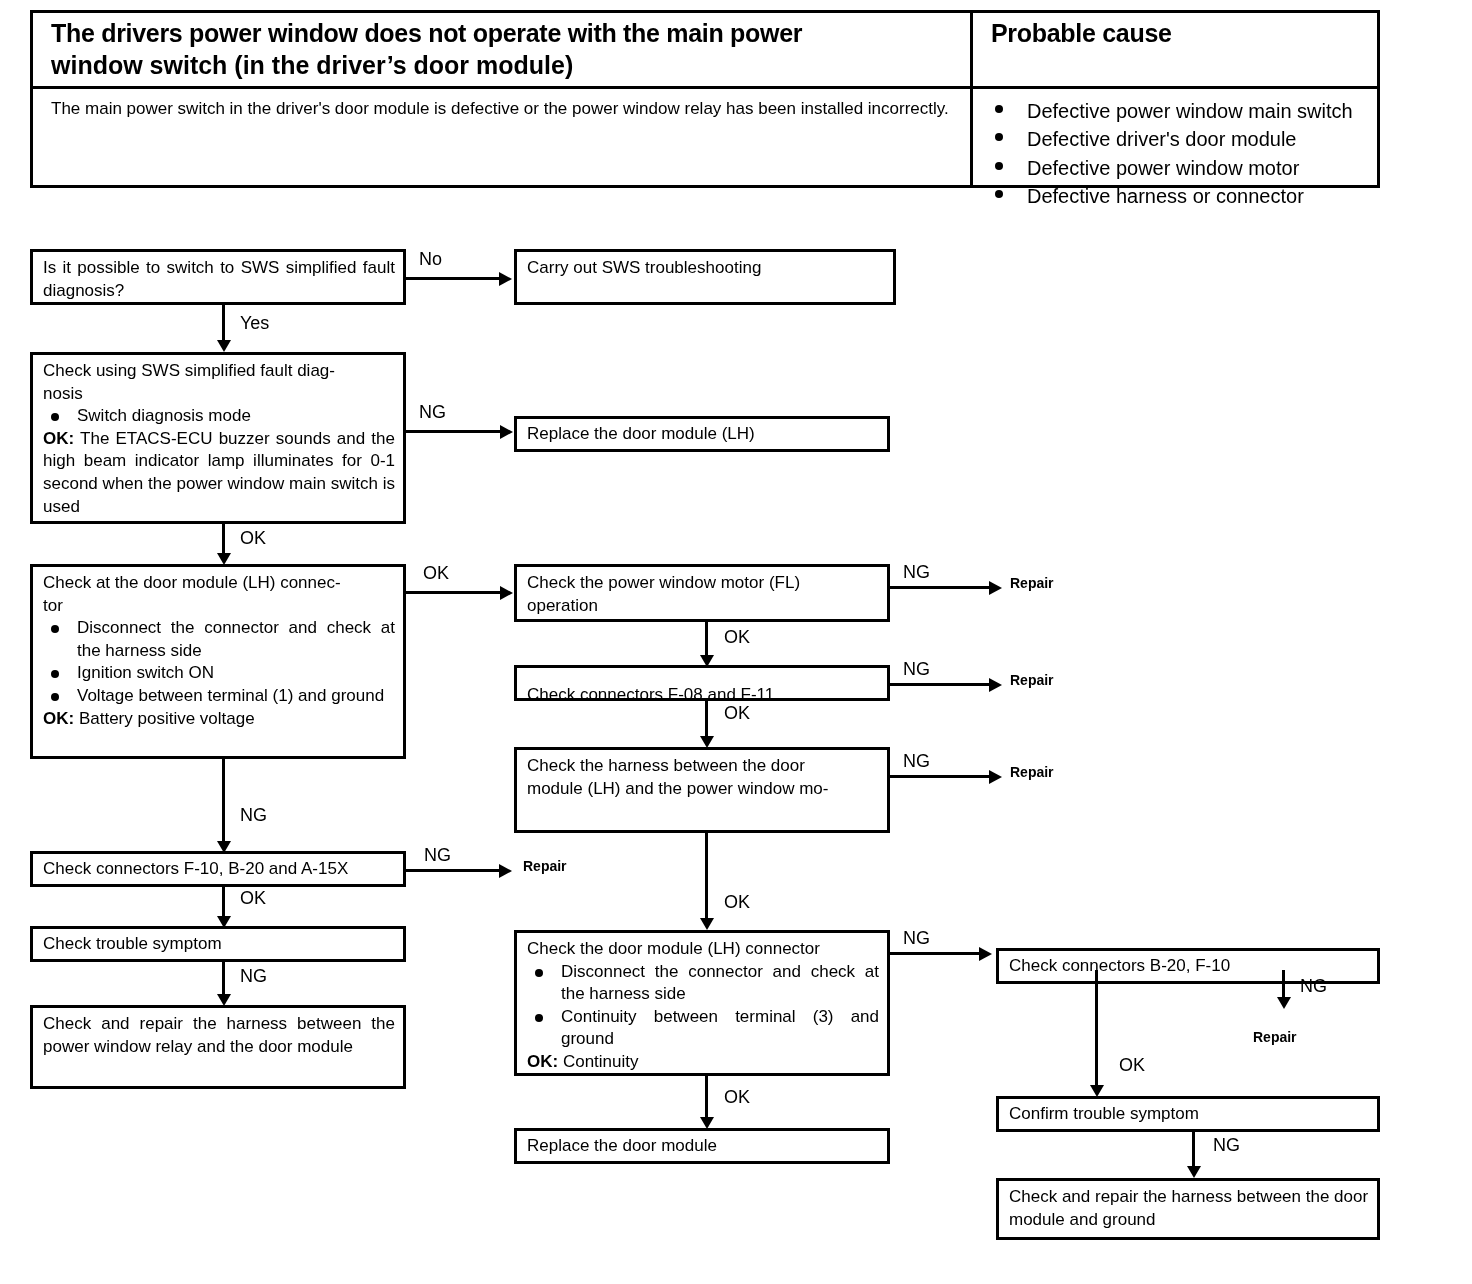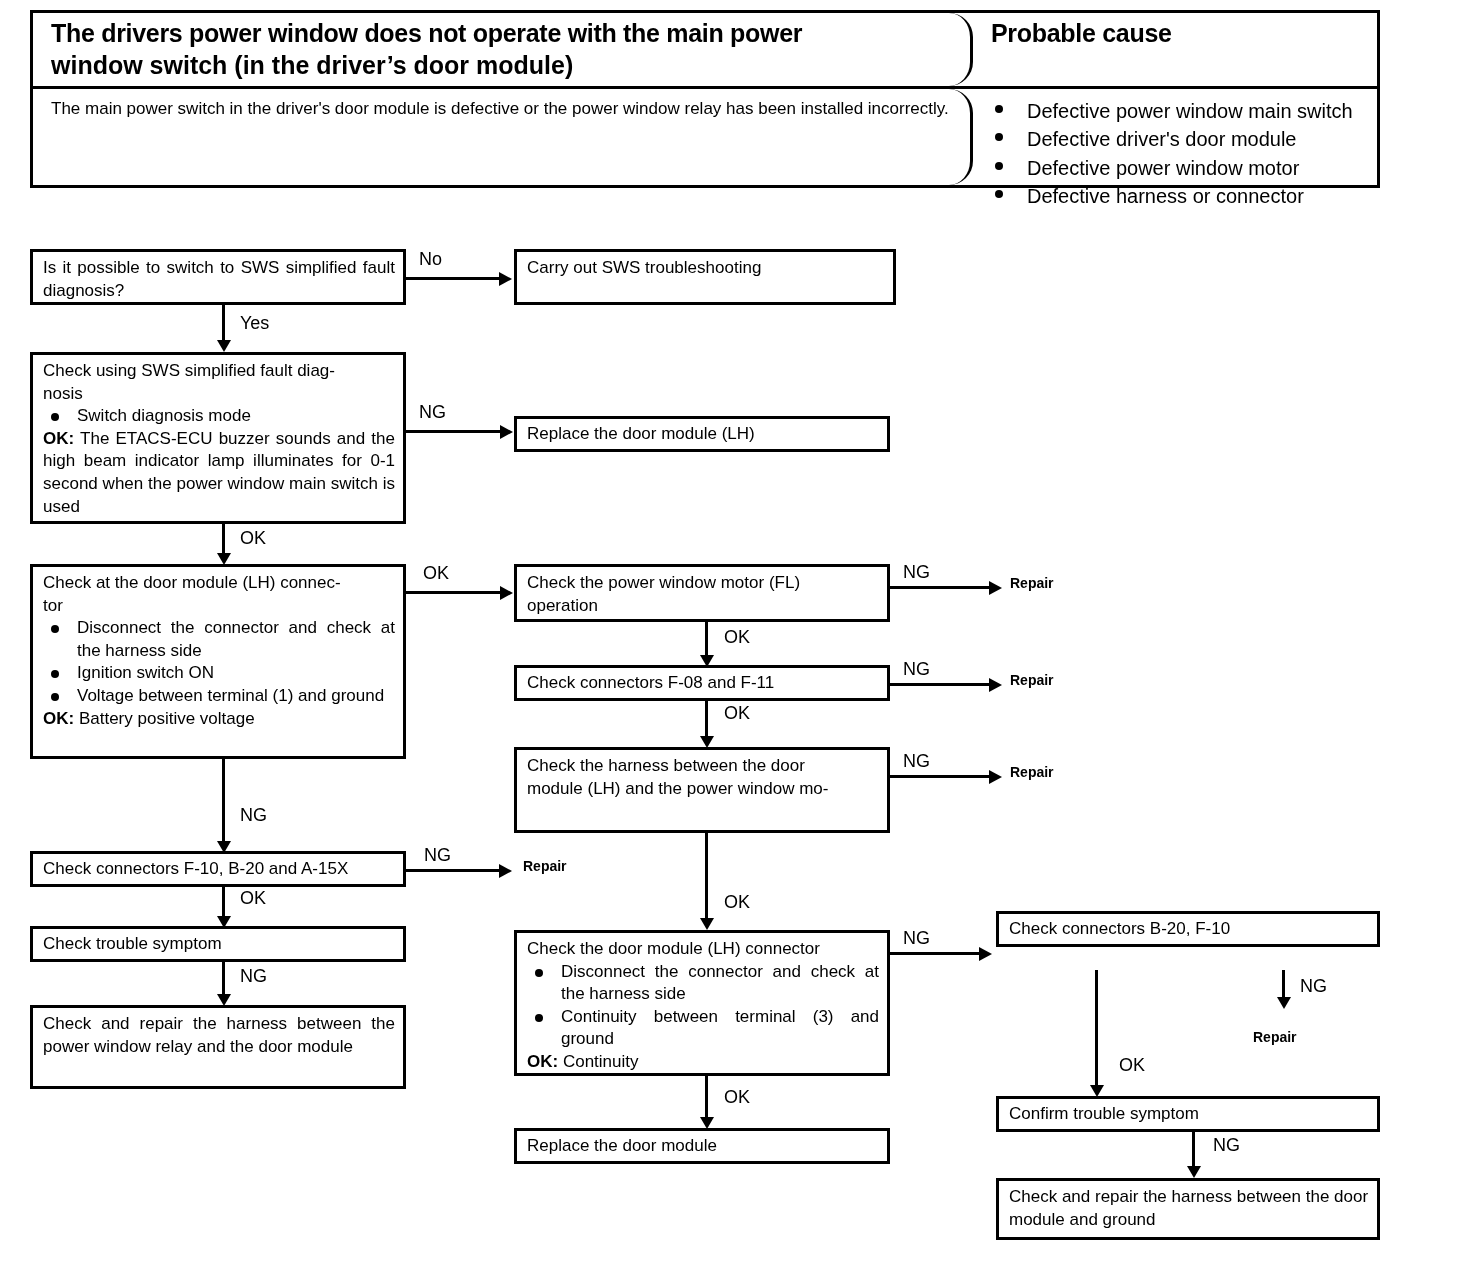--- a/index.html
+++ b/index.html
@@ -11,21 +11,21 @@
   }
 
   
   .hdr{
     position:absolute;left:30px;top:10px;width:1350px;height:178px;
     border:3px solid #000;box-sizing:border-box;
   }
   .hdr-row{display:flex;width:100%;box-sizing:border-box;}
   .hdr-row-top{height:76px;border-bottom:3px solid #000;}
   .hdr-row-bot{height:96px;}
-  .hdr-cell-l{width:940px;box-sizing:border-box;border-right:3px solid #000;padding:6px 14px 0 18px;border-radius:24px;}
+  .hdr-cell-l{width:940px;box-sizing:border-box;border-right:3px solid #000;padding:6px 14px 0 18px;}
   .hdr-cell-r{flex:1;box-sizing:border-box;padding:6px 10px 0 18px;}
   .hdr-title{
     font-size:25px;font-weight:bold;line-height:1.18;letter-spacing:-0.3px;
   }
   .hdr-title2{
     font-size:25px;font-weight:bold;line-height:1.18;padding-top:2px;
   }
   .hdr-desc{
     font-size:17px;line-height:1.35;text-align:justify;padding-top:3px;
   }
@@ -158,21 +158,21 @@
 
   <div class="hline" style="left:890px;top:586px;width:103px;"></div>
   <div class="arrow-r" style="left:989px;top:581px;"></div>
   <div class="lbl" style="left:903px;top:563px;">NG</div>
   <div class="repair" style="left:1010px;top:575px;">Repair</div>
 
   <div class="vline" style="left:705px;top:622px;width:3px;height:37px;"></div>
   <div class="arrow-d" style="left:700px;top:655px;"></div>
   <div class="lbl" style="left:724px;top:628px;">OK</div>
 
-  <div class="box" style="left:514px;top:665px;width:376px;height:36px;padding-top:4px;">
+  <div class="box" style="left:514px;top:665px;width:376px;height:36px;padding-top:16px;">
     <p>Check connectors F-08 and F-11</p>
   </div>
 
   <div class="hline" style="left:890px;top:683px;width:103px;"></div>
   <div class="arrow-r" style="left:989px;top:678px;"></div>
   <div class="lbl" style="left:903px;top:660px;">NG</div>
   <div class="repair" style="left:1010px;top:672px;">Repair</div>
 
   <div class="vline" style="left:705px;top:701px;width:3px;height:39px;"></div>
   <div class="arrow-d" style="left:700px;top:736px;"></div>
@@ -235,21 +235,21 @@
   <div class="lbl" style="left:903px;top:929px;">NG</div>
 
   <div class="vline" style="left:705px;top:1076px;width:3px;height:45px;"></div>
   <div class="arrow-d" style="left:700px;top:1117px;"></div>
   <div class="lbl" style="left:724px;top:1088px;">OK</div>
 
   <div class="box" style="left:514px;top:1128px;width:376px;height:36px;padding-top:4px;">
     <p>Replace the door module</p>
   </div>
 
-  <div class="box" style="left:996px;top:911px;width:384px;height:36px;padding-top:4px;">
+  <div class="box" style="left:996px;top:948px;width:384px;height:36px;padding-top:4px;">
     <p>Check connectors B-20, F-10</p>
   </div>
 
   <div class="vline" style="left:1282px;top:970px;width:3px;height:31px;"></div>
   <div class="arrow-d" style="left:1277px;top:997px;"></div>
   <div class="lbl" style="left:1300px;top:977px;">NG</div>
   <div class="repair" style="left:1253px;top:1029px;">Repair</div>
 
   <div class="vline" style="left:1095px;top:970px;width:3px;height:119px;"></div>
   <div class="arrow-d" style="left:1090px;top:1085px;"></div>

